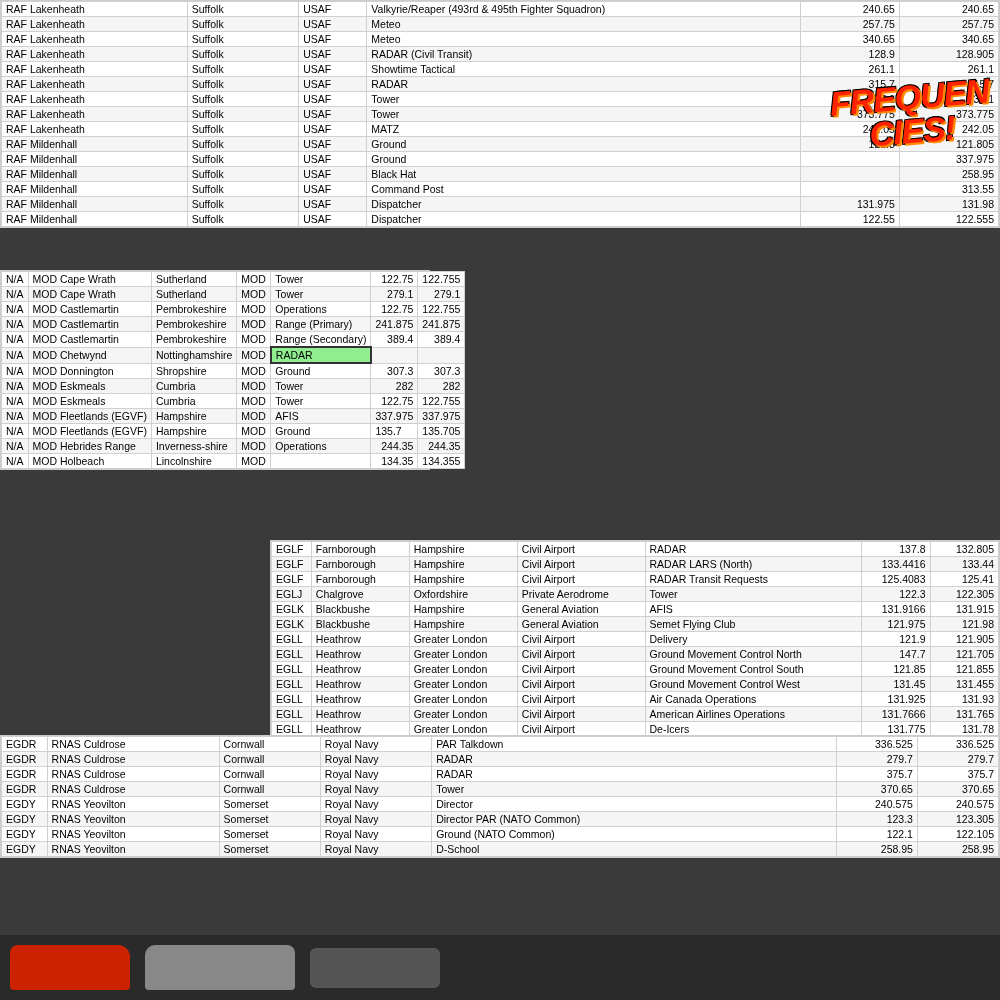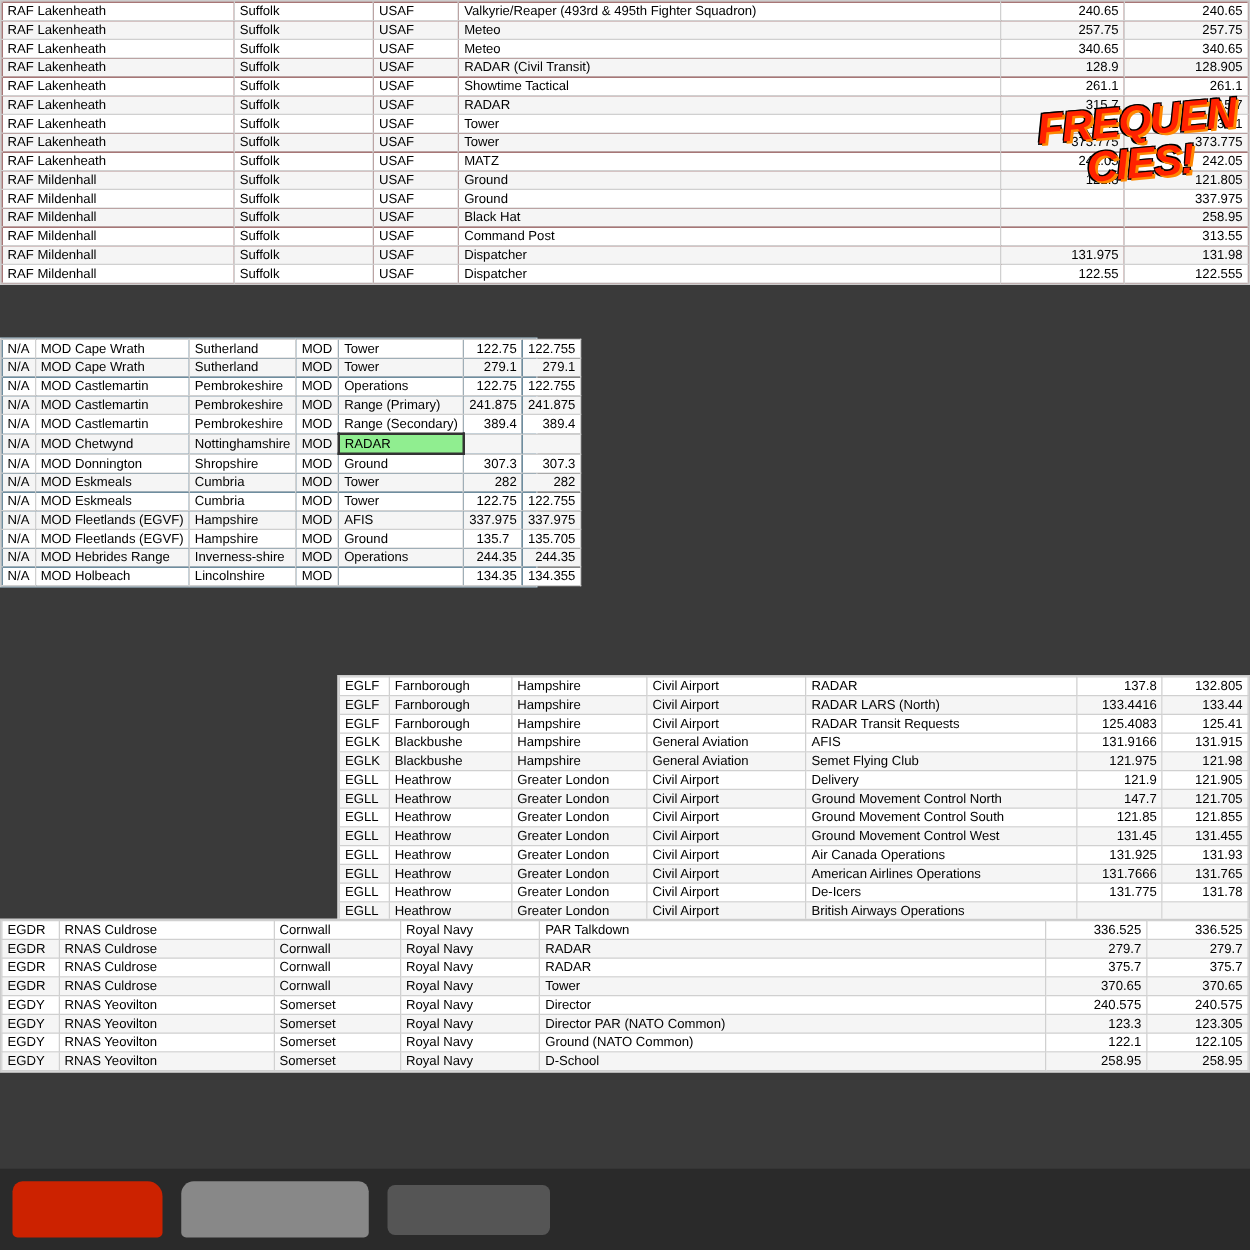--- a/index.html
+++ b/index.html
@@ -392,21 +392,21 @@
     <td class="" style="width:200px">AFIS</td>
     <td style="width:60px;text-align:right">337.975</td>
     <td style="width:60px;text-align:right">337.975</td>
   </tr>
           <tr class="row-even">
     <td style="width:30px">N/A</td>
     <td style="width:170px">MOD Fleetlands (EGVF)</td>
     <td style="width:120px">Hampshire</td>
     <td style="width:40px">MOD</td>
     <td class="" style="width:200px">Ground</td>
-    <td style="width:60px;text-align:center">135.7</td>
+    <td style="width:60px;text-align:left">135.7</td>
     <td style="width:60px;text-align:right">135.705</td>
   </tr>
           <tr class="row-odd">
     <td style="width:30px">N/A</td>
     <td style="width:170px">MOD Hebrides Range</td>
     <td style="width:120px">Inverness-shire</td>
     <td style="width:40px">MOD</td>
     <td class="" style="width:200px">Operations</td>
     <td style="width:60px;text-align:right">244.35</td>
     <td style="width:60px;text-align:right">244.35</td>
@@ -446,20 +446,29 @@
     <td style="width:70px;text-align:right">133.44</td>
   </tr>
           <tr class="row-even">
     <td style="width:40px">EGLF</td>
     <td style="width:100px">Farnborough</td>
     <td style="width:110px">Hampshire</td>
     <td style="width:130px">Civil Airport</td>
     <td style="width:220px">RADAR Transit Requests</td>
     <td style="width:70px;text-align:right">125.4083</td>
     <td style="width:70px;text-align:right">125.41</td>
+  </tr>
+          <tr class="row-odd">
+    <td style="width:40px">EGLJ</td>
+    <td style="width:100px">Chalgrove</td>
+    <td style="width:110px">Oxfordshire</td>
+    <td style="width:130px">Private Aerodrome</td>
+    <td style="width:220px">Tower</td>
+    <td style="width:70px;text-align:right">122.3</td>
+    <td style="width:70px;text-align:right">122.305</td>
   </tr>
           <tr class="row-even">
     <td style="width:40px">EGLK</td>
     <td style="width:100px">Blackbushe</td>
     <td style="width:110px">Hampshire</td>
     <td style="width:130px">General Aviation</td>
     <td style="width:220px">AFIS</td>
     <td style="width:70px;text-align:right">131.9166</td>
     <td style="width:70px;text-align:right">131.915</td>
   </tr>

